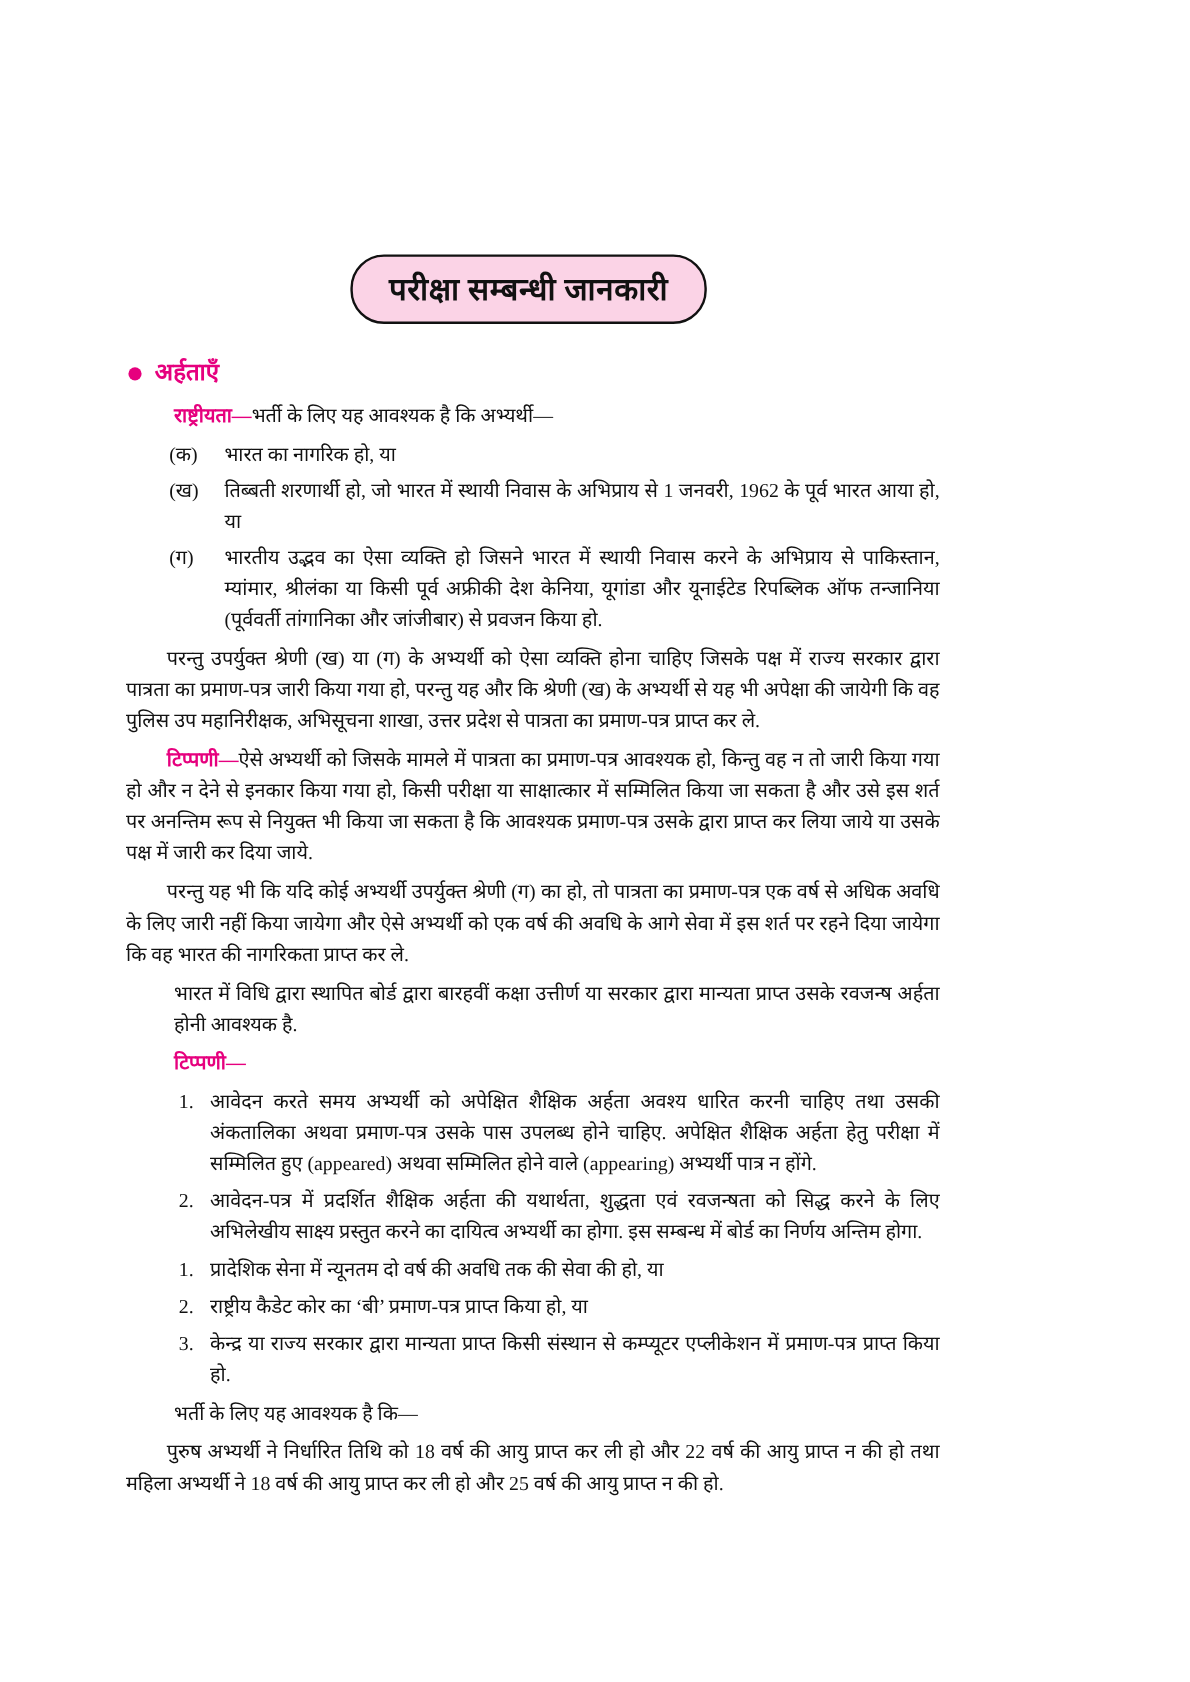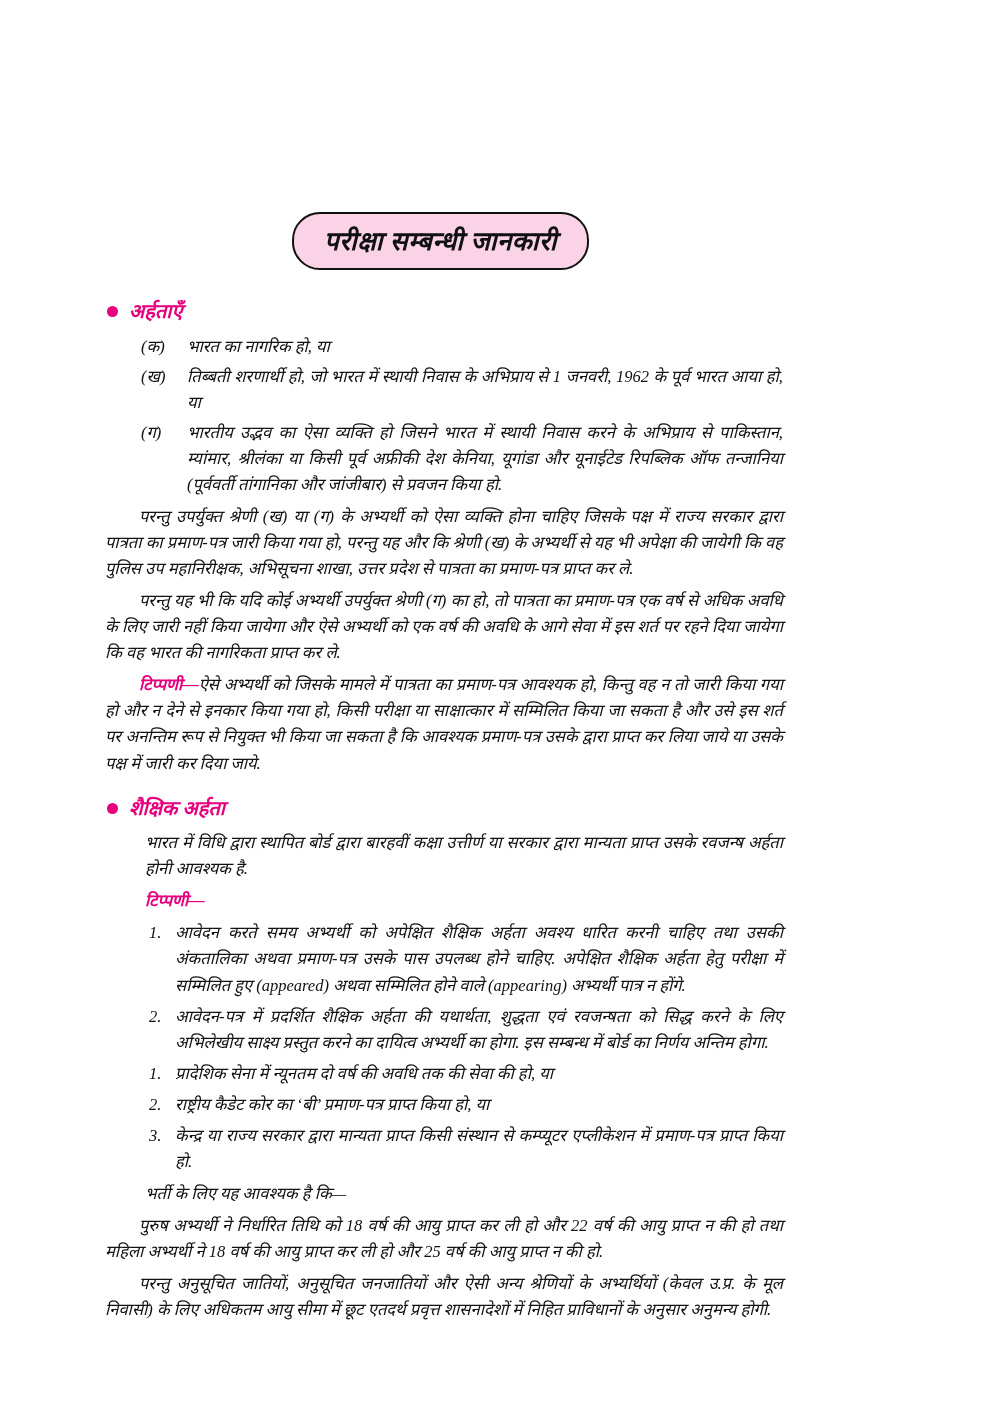--- a/index.html
+++ b/index.html
@@ -12,21 +12,20 @@
   body{
     width:992px;height:1402px;
     background:#ffffff;
     font-family:"Liberation Serif","DejaVu Serif",serif;
     color:var(--ink);
   }
   .page{
     position:relative;
     width:881px;height:1402px;
     overflow:hidden;
-    font-style:italic;
   }
   
   .title-wrap{
     padding-top:212px;
     text-align:center;
   }
   .title-box{
     display:inline-block;
     background:var(--title-bg);
     border:2.5px solid #111;
@@ -99,47 +98,46 @@
     </div>
   </div>
 
   <div class="content">
 
     <div class="section-heading">
       <span class="bullet"></span>
       <span class="heading-text">अर्हताएँ</span>
     </div>
 
+    <p class="lead">
+      <span class="pink">राष्ट्रीयता—</span><span>भर्ती के लिए यह आवश्यक है कि अभ्यर्थी—</span>
+    </p>
 
     <div class="list">
       <div class="list-item">
         <span class="li-label">(क)</span>
         <span class="li-text">भारत का नागरिक हो, या</span>
       </div>
       <div class="list-item">
         <span class="li-label">(ख)</span>
         <span class="li-text">तिब्बती शरणार्थी हो, जो भारत में स्थायी निवास के अभिप्राय से 1 जनवरी, 1962 के पूर्व भारत आया हो, या</span>
       </div>
       <div class="list-item">
         <span class="li-label">(ग)</span>
         <span class="li-text">भारतीय उद्भव का ऐसा व्यक्ति हो जिसने भारत में स्थायी निवास करने के अभिप्राय से पाकिस्तान, म्यांमार, श्रीलंका या किसी पूर्व अफ्रीकी देश केनिया, यूगांडा और यूनाईटेड रिपब्लिक ऑफ तन्जानिया (पूर्ववर्ती तांगानिका और जांजीबार) से प्रवजन किया हो.</span>
       </div>
     </div>
 
     <p class="para">परन्तु उपर्युक्त श्रेणी (ख) या (ग) के अभ्यर्थी को ऐसा व्यक्ति होना चाहिए जिसके पक्ष में राज्य सरकार द्वारा पात्रता का प्रमाण-पत्र जारी किया गया हो, परन्तु यह और कि श्रेणी (ख) के अभ्यर्थी से यह भी अपेक्षा की जायेगी कि वह पुलिस उप महानिरीक्षक, अभिसूचना शाखा, उत्तर प्रदेश से पात्रता का प्रमाण-पत्र प्राप्त कर ले.</p>
-    <p class="para">परन्तु यह भी कि यदि कोई अभ्यर्थी उपर्युक्त श्रेणी (ग) का हो, तो पात्रता का प्रमाण-पत्र एक वर्ष से अधिक अवधि के लिए जारी नहीं किया जायेगा और ऐसे अभ्यर्थी को एक वर्ष की अवधि के आगे सेवा में इस शर्त पर रहने दिया जायेगा कि वह भारत की नागरिकता प्राप्त कर ले.</p>
-
     <p class="para">
       <span class="pink">टिप्पणी—</span><span>ऐसे अभ्यर्थी को जिसके मामले में पात्रता का प्रमाण-पत्र आवश्यक हो, किन्तु वह न तो जारी किया गया हो और न देने से इनकार किया गया हो, किसी परीक्षा या साक्षात्कार में सम्मिलित किया जा सकता है और उसे इस शर्त पर अनन्तिम रूप से नियुक्त भी किया जा सकता है कि आवश्यक प्रमाण-पत्र उसके द्वारा प्राप्त कर लिया जाये या उसके पक्ष में जारी कर दिया जाये.</span>
     </p>
 
-    <div class="section-heading">
-      <span class="bullet"></span>
-      <span class="heading-text">शैक्षिक अर्हता</span>
-    </div>
+    <p class="para">परन्तु यह भी कि यदि कोई अभ्यर्थी उपर्युक्त श्रेणी (ग) का हो, तो पात्रता का प्रमाण-पत्र एक वर्ष से अधिक अवधि के लिए जारी नहीं किया जायेगा और ऐसे अभ्यर्थी को एक वर्ष की अवधि के आगे सेवा में इस शर्त पर रहने दिया जायेगा कि वह भारत की नागरिकता प्राप्त कर ले.</p>
+
 
     <p class="lead">भारत में विधि द्वारा स्थापित बोर्ड द्वारा बारहवीं कक्षा उत्तीर्ण या सरकार द्वारा मान्यता प्राप्त उसके रवजन्ष अर्हता होनी आवश्यक है.</p>
 
     <p class="note-line">
       <span class="pink">टिप्पणी—</span>
     </p>
 
     <div class="numlist">
       <div class="num-item">
         <span class="num-label">1.</span>
@@ -164,16 +162,15 @@
       </div>
       <div class="num-item">
         <span class="num-label">3.</span>
         <span class="num-text">केन्द्र या राज्य सरकार द्वारा मान्यता प्राप्त किसी संस्थान से कम्प्यूटर एप्लीकेशन में प्रमाण-पत्र प्राप्त किया हो.</span>
       </div>
     </div>
 
 
     <p class="lead-noj">भर्ती के लिए यह आवश्यक है कि—</p>
     <p class="para">पुरुष अभ्यर्थी ने निर्धारित तिथि को 18 वर्ष की आयु प्राप्त कर ली हो और 22 वर्ष की आयु प्राप्त न की हो तथा महिला अभ्यर्थी ने 18 वर्ष की आयु प्राप्त कर ली हो और 25 वर्ष की आयु प्राप्त न की हो.</p>
-    <p class="para">परन्तु अनुसूचित जातियों, अनुसूचित जनजातियों और ऐसी अन्य श्रेणियों के अभ्यर्थियों (केवल उ.प्र. के मूल निवासी) के लिए अधिकतम आयु सीमा में छूट एतदर्थ प्रवृत्त शासनादेशों में निहित प्राविधानों के अनुसार अनुमन्य होगी.</p>
 
   </div>
 </div>
 
 </body></html>

